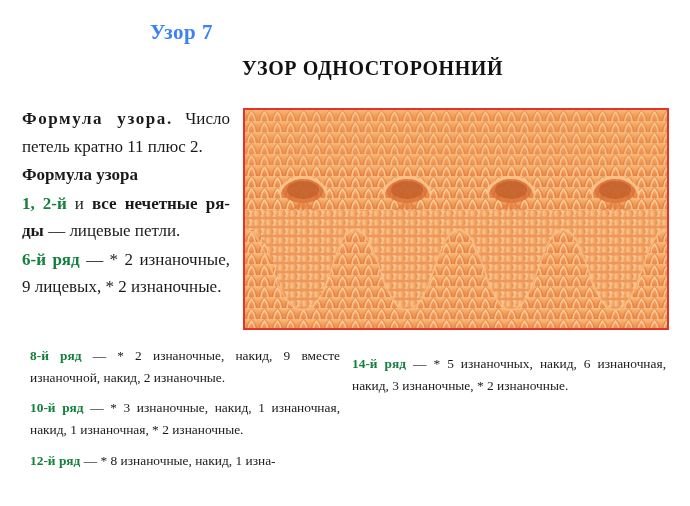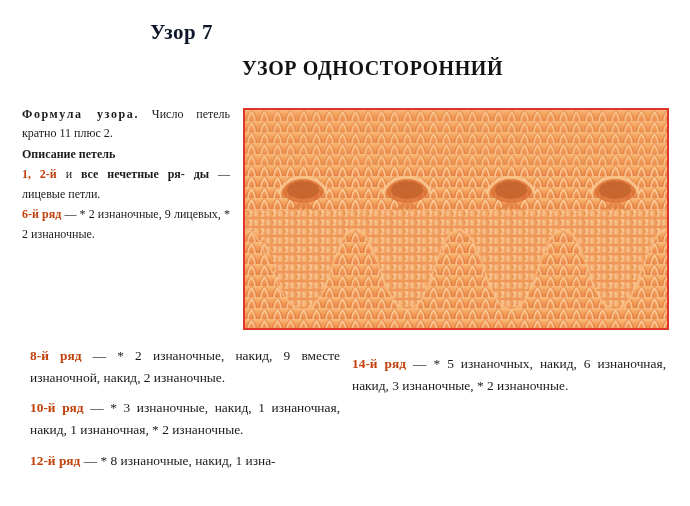--- a/index.html
+++ b/index.html
@@ -20,48 +20,48 @@
     width: 690px;
     height: 506px;
   }
   .pattern-title {
     position: absolute;
     left: 150px;
     top: 20px;
     font-family: "Liberation Serif", serif;
     font-weight: bold;
     font-size: 21px;
-    color: #0f172a;
+    color: #3b82f6;
     letter-spacing: 0.5px;
   }
   .doc-heading {
     position: absolute;
     left: 242px;
     top: 57px;
     font-family: "Liberation Serif", serif;
     font-weight: bold;
     font-size: 20px;
     color: #111111;
     letter-spacing: 0.6px;
   }
   
   .left-col {
     position: absolute;
     left: 22px;
     top: 105px;
     width: 208px;
-    font-size: 12px;
+    font-size: 17px;
     line-height: 1.62;
     text-align: justify;
   }
   .left-col p {
     margin: 0 0 1px 0;
   }
   .b { font-weight: bold; }
-  .red { color: #c2410c; font-weight: bold; }
+  .red { color: #15803d; font-weight: bold; }
   .sp-wide { letter-spacing: 1.6px; }
   
   .swatch-frame {
     position: absolute;
     left: 243px;
     top: 108px;
     width: 422px;
     height: 218px;
     border: 2px solid #e0352b;
     background: #f6a35e;
@@ -236,21 +236,21 @@
                C 340,121 344,201 370,201
                C 396,201 400,121 422,121
                V218 H0 Z" fill="url(#knitrow)" opacity="0.9"></path>
     </svg>
   </div>
 
   <div class="left-col">
     <p>
       <span class="b sp-wide">Формула узора.</span><span> Число петель кратно 11 плюс 2.</span>
     </p>
-    <p class="b">Описание петель</p>
+    <p class="b">Формула узора</p>
     <p>
       <span class="red">1, 2-й</span><span> и </span><span class="b">все нечетные ря-</span>
       <span class="b">ды</span><span> — лицевые петли.</span>
     </p>
     <p>
       <span class="red">6-й ряд</span><span> — * 2 изнаночные, 9 лицевых, * 2 изнаночные.</span>
     </p>
   </div>
 
   <div class="bottom-left">

